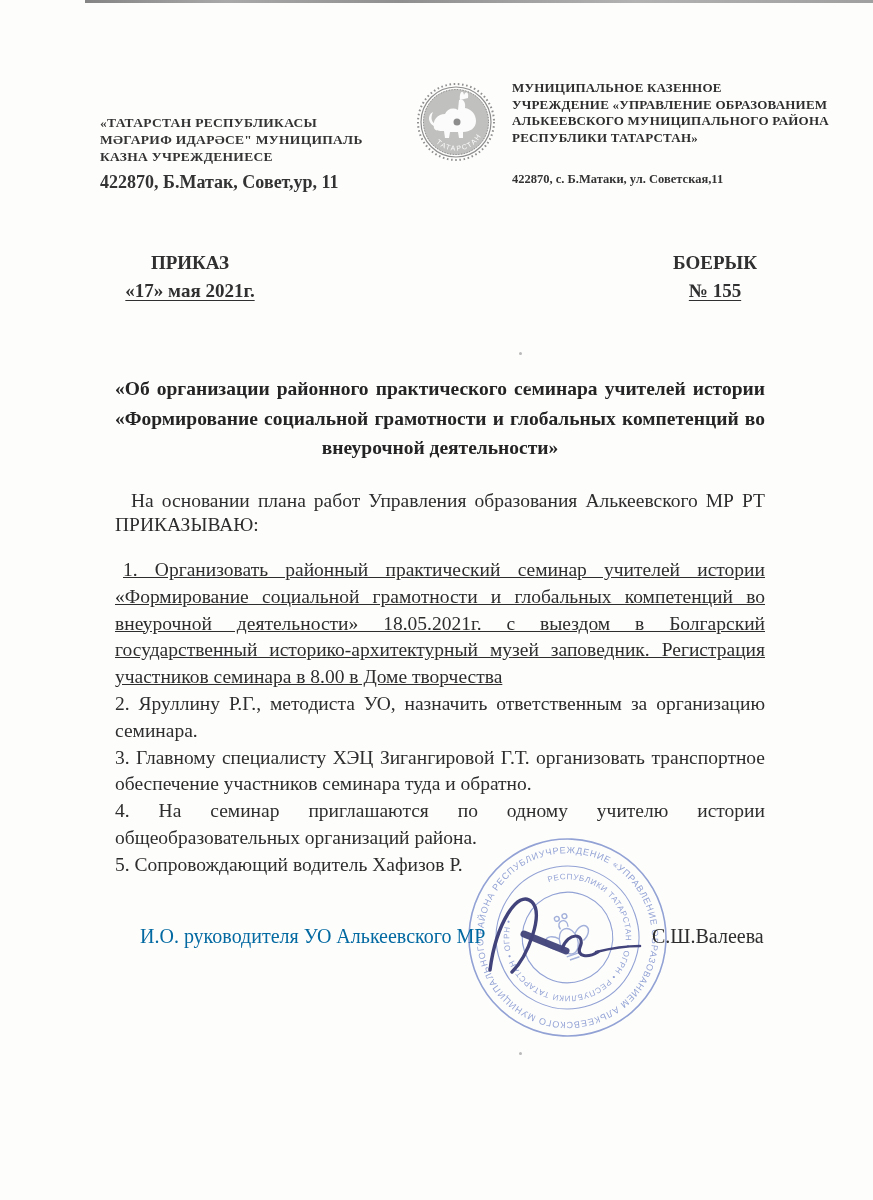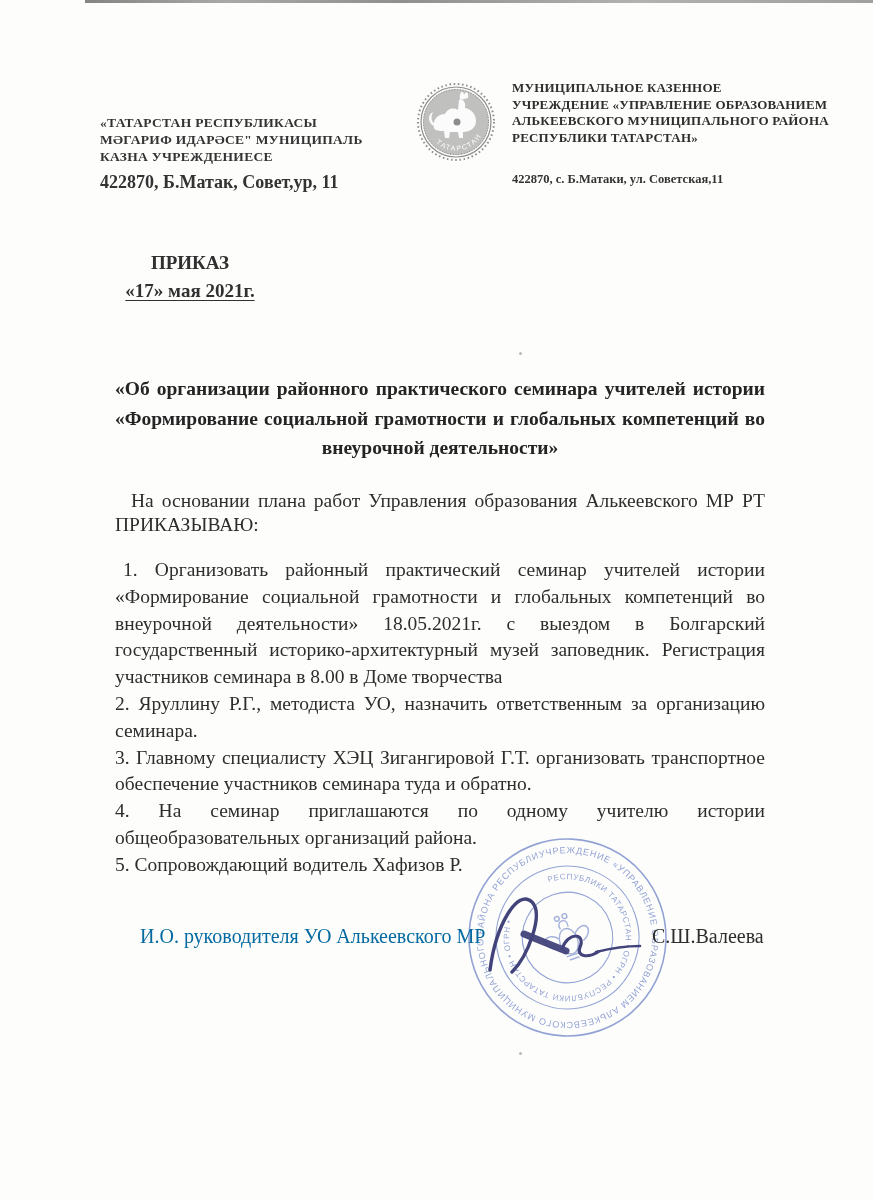--- a/index.html
+++ b/index.html
@@ -47,21 +47,21 @@
   .intro{
     position:absolute;left:115px;top:489px;width:650px;
     font-size:19.5px;line-height:24px;text-align:justify;text-indent:16px;
     color:#2d2d2d;
   }
   .items{
     position:absolute;left:115px;top:557px;width:650px;
     font-size:19.5px;line-height:26.8px;color:#2d2d2d;
   }
   .items p{margin:0;text-align:justify;}
-  .items p:first-child{text-indent:8px;}
+  .items p:first-child{text-indent:8px;text-decoration:underline;}
   
   .sig-label{position:absolute;left:132px;top:925px;font-size:20px;color:#0369a1;margin-left:8px;}
   .sig-name{position:absolute;left:652px;top:925px;font-size:20px;color:#2d2d2d;}
   .stamp-wrap{
     position:absolute;left:465px;top:835px;width:205px;height:205px;
     transform:rotate(-19deg);opacity:.92;
   }
   .stamp-wrap svg{display:block;}
   .sig-stroke{position:absolute;left:472px;top:872px;width:185px;height:115px;}
   .speck{position:absolute;width:3px;height:3px;border-radius:50%;background:#b9b9b9;}
@@ -109,20 +109,22 @@
   </div>
 
   <div class="addr-left">422870, Б.Матак, Совет,ур, 11</div>
   <div class="addr-right">422870, с. Б.Матаки, ул. Советская,11</div>
 
   <div class="order-left">
     <div>ПРИКАЗ</div>
     <div class="u">«17» мая 2021г.</div>
   </div>
   <div class="order-right">
+    <div>БОЕРЫК</div>
+    <div class="u">№ 155</div>
   </div>
 
   <div class="subject">«Об организации районного практического  семинара учителей  истории «Формирование социальной грамотности и глобальных компетенций во внеурочной деятельности»</div>
 
   <div class="intro">На основании плана работ Управления образования Алькеевского МР РТ ПРИКАЗЫВАЮ:</div>
 
   <div class="items">
     <p>1. Организовать районный  практический семинар учителей истории «Формирование социальной грамотности и глобальных компетенций во внеурочной деятельности» 18.05.2021г. с выездом в  Болгарский государственный историко-архитектурный музей заповедник.  Регистрация участников семинара в 8.00 в Доме творчества</p>
     <p>2. Яруллину Р.Г., методиста УО,  назначить ответственным за организацию семинара.</p>
     <p>3. Главному специалисту ХЭЦ Зигангировой Г.Т. организовать транспортное обеспечение участников семинара туда и обратно.</p>

